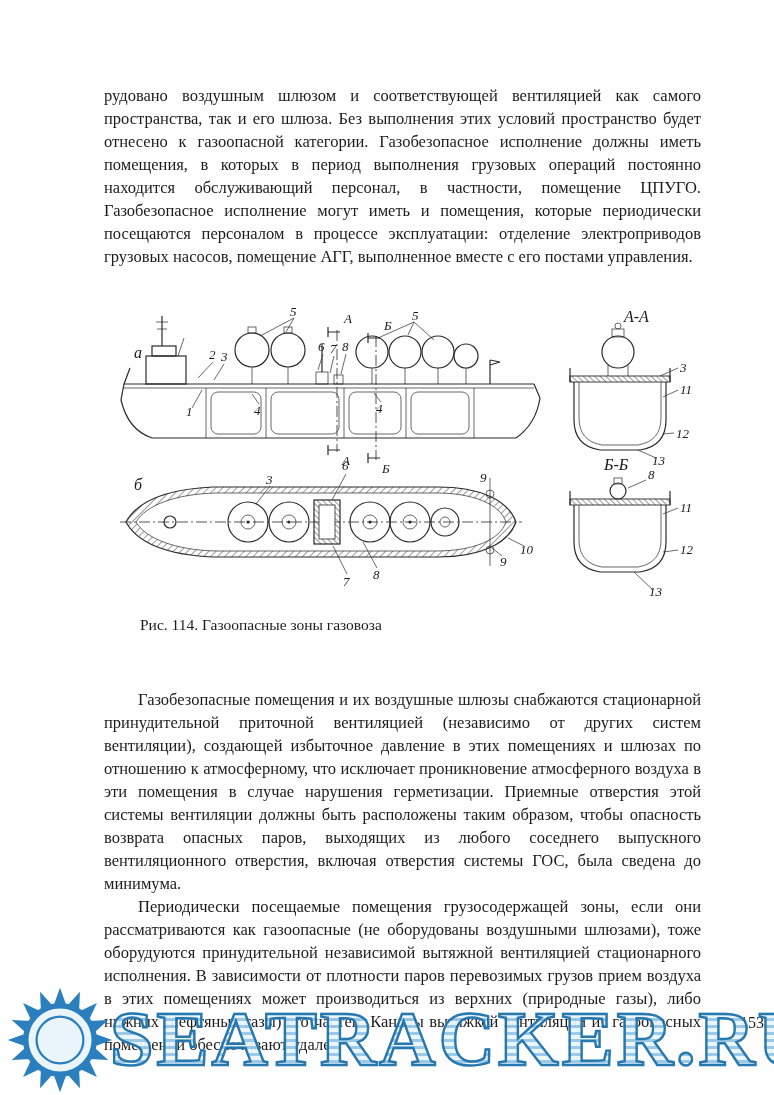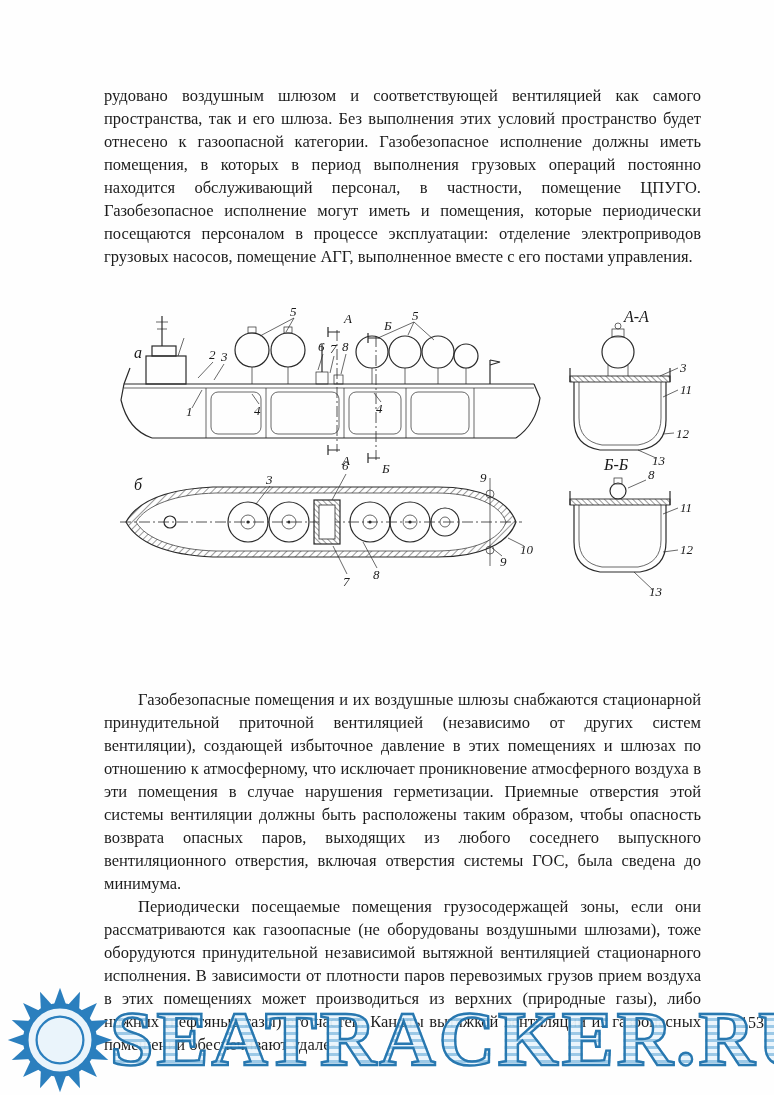--- a/index.html
+++ b/index.html
@@ -227,20 +227,21 @@
       <path class="lnth" d="M 461 203 L 461 238 Q 461 261 484 265 L 520 265 Q 543 261 543 238 L 543 203"></path>
       <line class="lnth" x1="560" y1="206" x2="545" y2="212"></line>
       <line class="lnth" x1="560" y1="248" x2="545" y2="250"></line>
       <line class="lnth" x1="535" y1="288" x2="516" y2="270"></line>
       <text class="lbl" x="562" y="210">11</text>
       <text class="lbl" x="562" y="252">12</text>
       <text class="lbl" x="531" y="294">13</text>
     </g>
   </svg>
 
+  <div class="caption">Рис. 114. Газоопасные зоны газовоза</div>
 
   <div class="textcol" style="top:688px;">
     <p class="para indent">Газобезопасные помещения и их воздушные шлюзы снабжаются стационарной принудительной приточной вентиляцией (независимо от других систем вентиляции), создающей избыточное давление в этих помещениях и шлюзах по отношению к атмосферному, что исключает проникновение атмосферного воздуха в эти помещения в случае нарушения герметизации. Приемные отверстия этой системы вентиляции должны быть расположены таким образом, чтобы опасность возврата опасных паров, выходящих из любого соседнего выпускного вентиляционного отверстия, включая отверстия системы ГОС, была сведена до минимума.</p>
     <p class="para indent">Периодически посещаемые помещения грузосодержащей зоны, если они рассматриваются как газоопасные (не оборудованы воздушными шлюзами), тоже оборудуются принудительной независимой вытяжной вентиляцией стационарного исполнения. В зависимости от плотности паров перевозимых грузов прием воздуха в этих помещениях может производиться из верхних (природные газы), либо нижних (нефтяные газы) его частей. Каналы вытяжкой вентиляции из газоопасных помещений обеспечивают удале-</p>
   </div>
 
   <div class="pagenum">153</div>
 
   <div class="watermark">
     <svg class="sun" width="108" height="108" viewBox="0 0 120 120">

